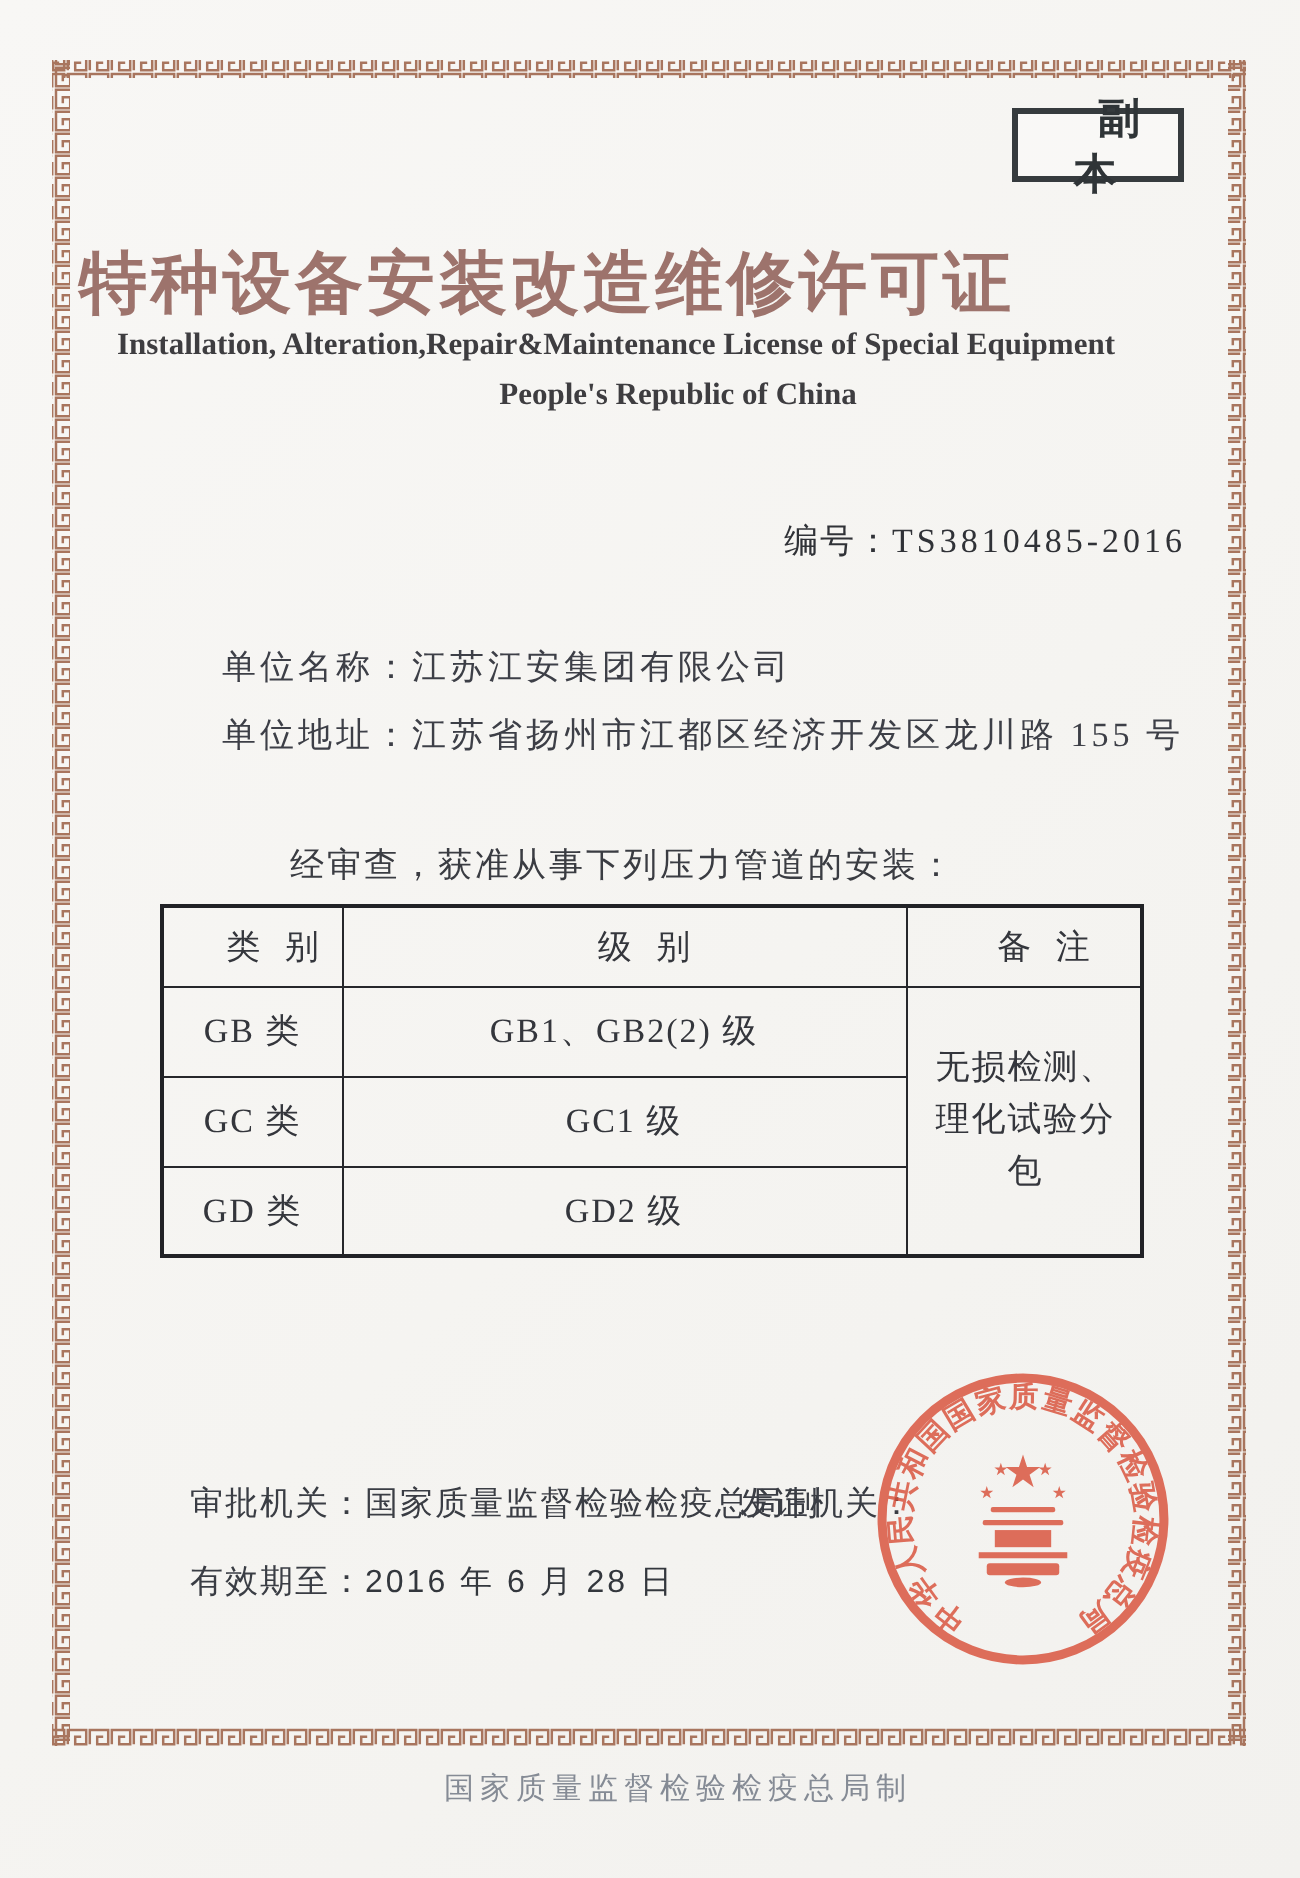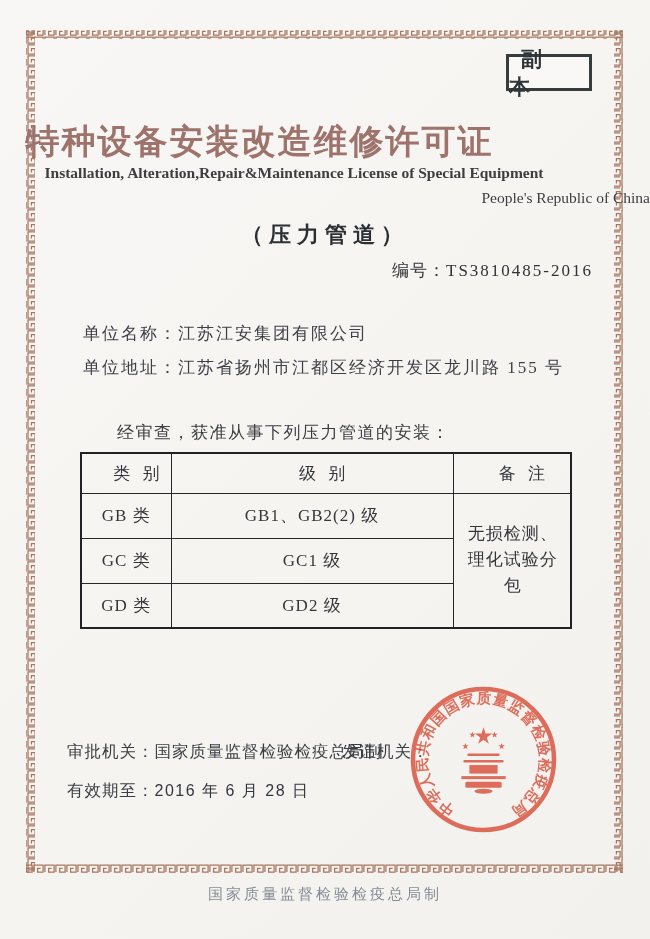--- a/index.html
+++ b/index.html
@@ -10,21 +10,21 @@
     position: relative;
     width: 650px; height: 939px;
     margin: 0 auto;
     background: linear-gradient(135deg, #f8f7f5 0%, #f5f4f1 55%, #f2f1ee 100%);
     overflow: hidden;
     color: #33353a;
   }
 
   .frame-svg { position: absolute; left: 0; top: 0; z-index: 1; }
 
-  .abs { position: absolute; z-index: 2; }
+  .abs { position: absolute; z-index: 2; padding-left: 28px; }
 
   .badge {
     left: 506px; top: 54px; width: 86px; height: 37px;
     border: 3px solid #363b3e;
     display: flex; align-items: center; justify-content: center;
     font-size: 21px; font-weight: bold; color: #2f3437;
     letter-spacing: 12px; text-indent: 12px;
     font-family: "Liberation Sans", sans-serif;
     background: rgba(255,255,255,0.35);
   }
@@ -40,21 +40,21 @@
     text-align: center; font-size: 34px; font-weight: bold;
     color: #9d736c; letter-spacing: 2px;
     font-family: "Liberation Sans", "DejaVu Sans", sans-serif;
   }
   .title-en-1 {
     left: 0; top: 164px; width: 588px;
     text-align: center; font-size: 15.5px; font-weight: bold; color: #3e3d40;
   }
   .title-en-2 {
     left: 0; top: 189px; width: 650px;
-    text-align: right; font-size: 15.5px; font-weight: normal; color: #3e3d40;
+    text-align: center; font-size: 15.5px; font-weight: bold; color: #3e3d40;
   }
   .subtitle {
     left: 0; top: 220px; width: 650px;
     text-align: center; font-size: 22px; color: #2c2f34;
     letter-spacing: 6px; font-weight: bold;
   }
   .license-no {
     top: 259px; right: 57px;
     font-size: 17px; color: #303237; letter-spacing: 1px;
   }
@@ -114,21 +114,20 @@
     <rect x="26" y="864" width="597" height="9" fill="url(#mh)"></rect>
     <rect x="26" y="30" width="9" height="843" fill="url(#mv)"></rect>
     <rect x="614" y="30" width="9" height="843" fill="url(#mv)"></rect>
   </svg>
 
   <div class="abs badge">副 本</div>
 
   <div class="abs title-cn-2">特种设备安装改造维修许可证</div>
   <div class="abs title-en-1">Installation, Alteration,Repair&amp;Maintenance License of Special Equipment</div>
   <div class="abs title-en-2">People's Republic of China</div>
-  <div class="abs subtitle">（压力管道）</div>
 
   <div class="abs license-no">
     <span>编号：</span><span class="num">TS3810485-2016</span>
   </div>
 
   <div class="abs info-name">
     <span>单位名称：</span><span>江苏江安集团有限公司</span>
   </div>
   <div class="abs info-addr">
     <span>单位地址：</span><span>江苏省扬州市江都区经济开发区龙川路 155 号</span>

